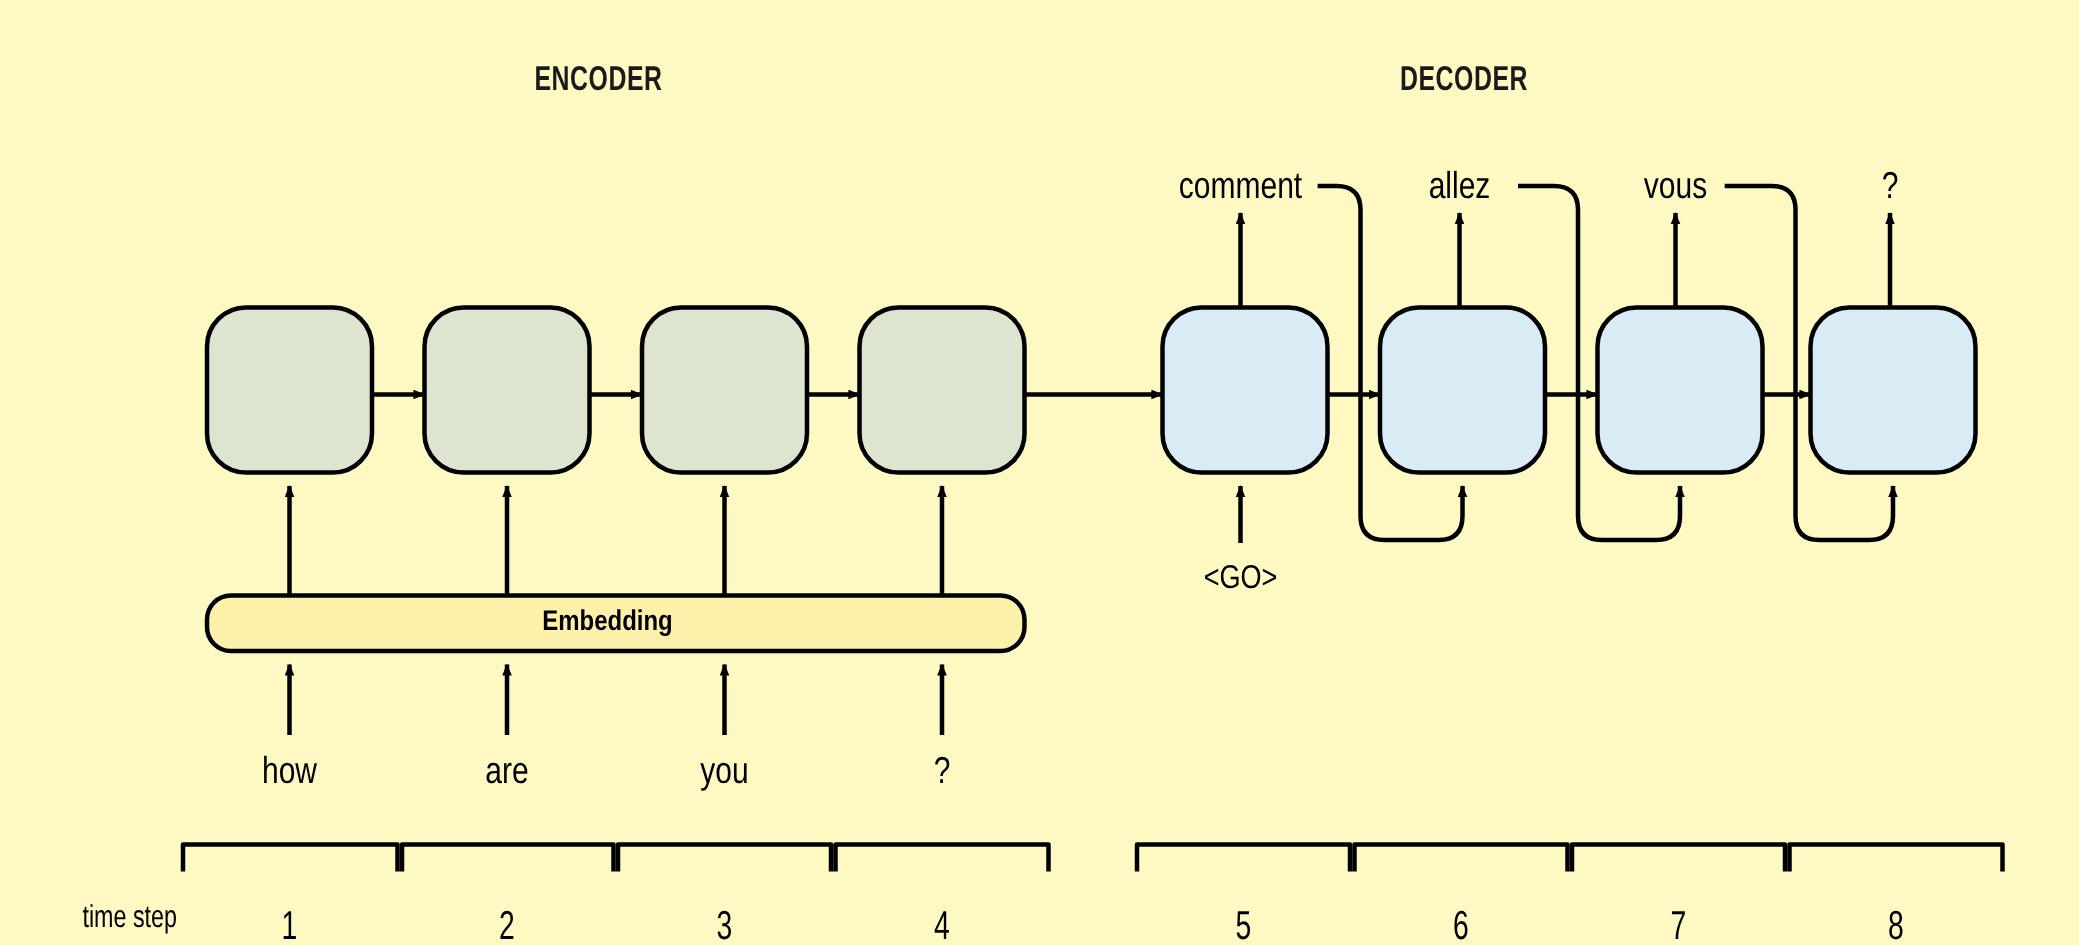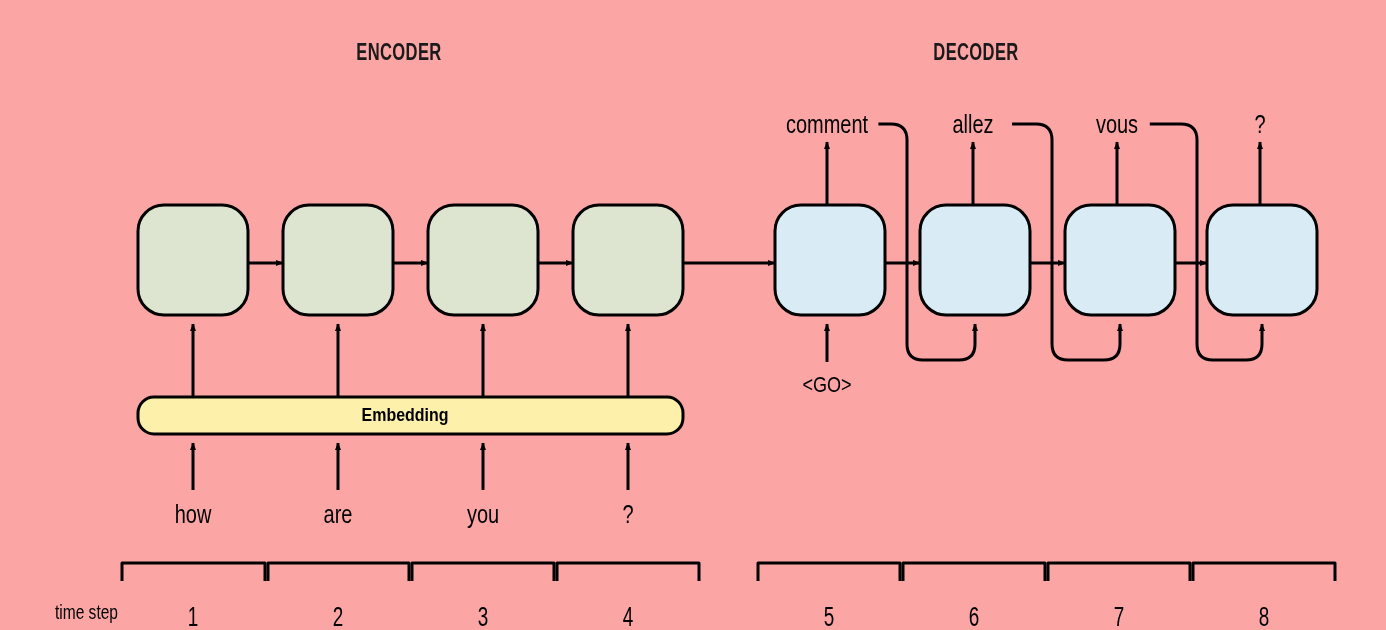--- a/index.html
+++ b/index.html
@@ -4,21 +4,21 @@
 <style>
   html, body {
     margin: 0;
     padding: 0;
     background: #ffffff;
   }
   #stage {
     position: relative;
     width: 1386px;
     height: 630px;
-    background: #fca5a5;
+    background: #fef9c3;
     font-family: "Liberation Sans", "DejaVu Sans", sans-serif;
     overflow: hidden;
   }
   svg.layer {
     position: absolute;
     left: 0;
     top: 0;
     width: 1386px;
     height: 630px;
   }

